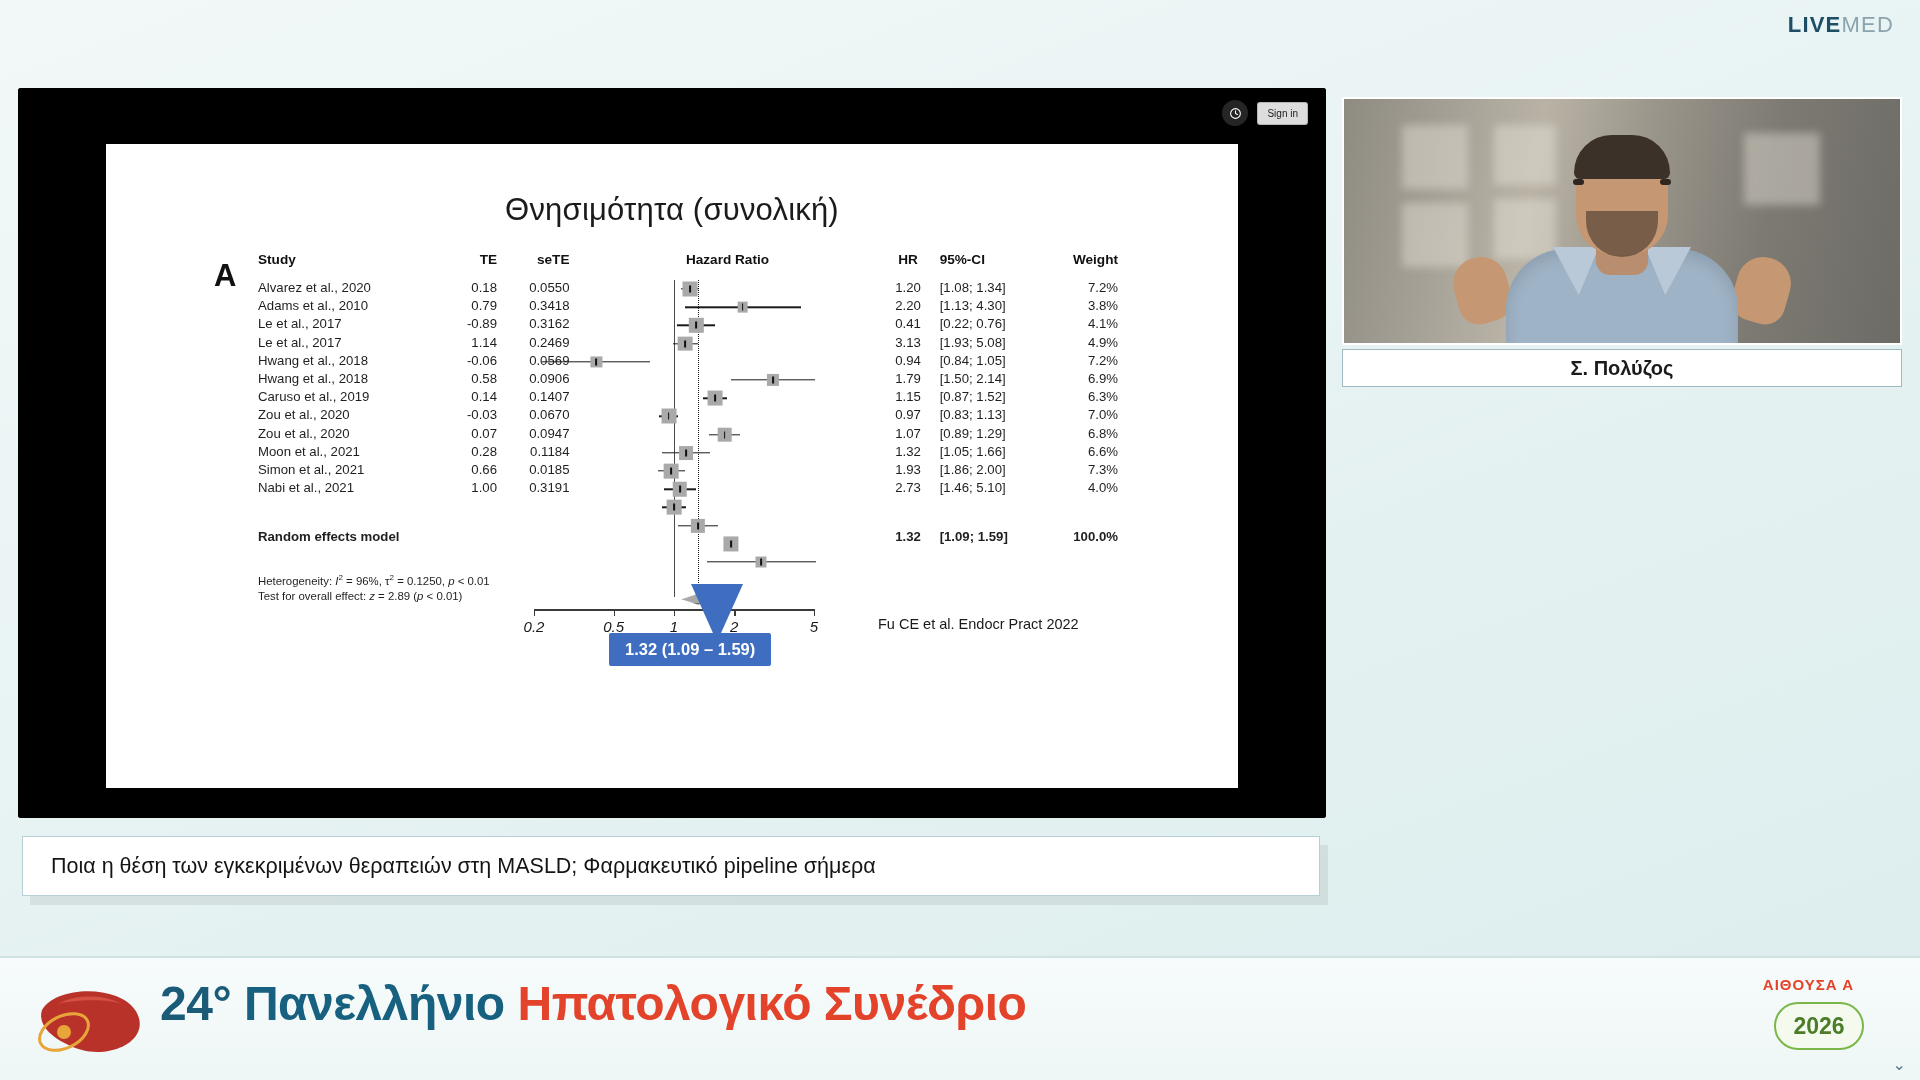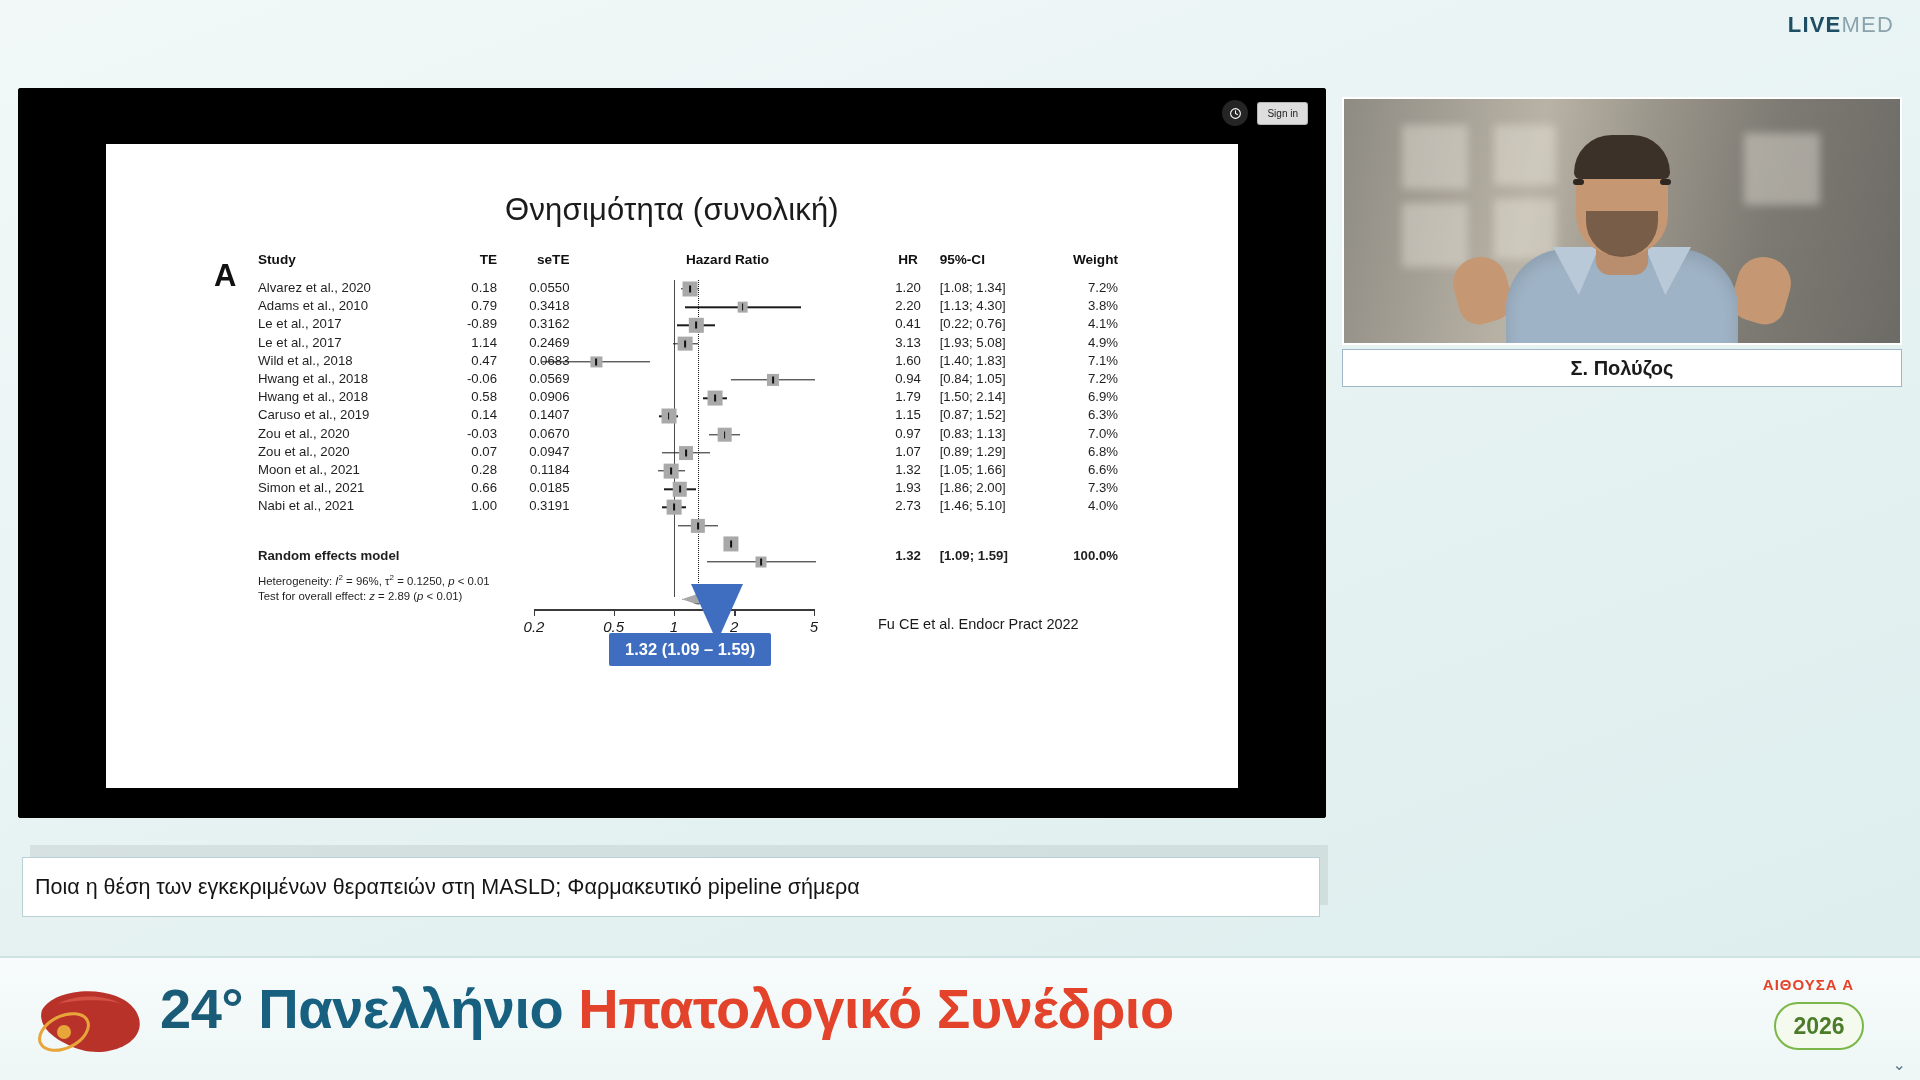--- a/index.html
+++ b/index.html
@@ -266,22 +266,21 @@
     font-size: 20px; font-weight: 700; color: #1b1b1b;
   }
 
   
   .session-bar {
     position: absolute; left: 22px; top: 836px;
     width: 1298px; height: 60px;
     background: #ffffff;
     border: 1.5px solid #b9cfd6;
     display: flex; align-items: center;
-    padding-left: 12px;
-    margin-top: 21px;
+    padding-left: 28px;
   }
   .session-bar .txt {
     font-size: 21.5px; color: #141414; white-space: nowrap;
   }
   .session-bar-shadow {
     position: absolute; left: 30px; top: 845px;
     width: 1298px; height: 60px;
     background: rgba(0,0,0,.07);
     z-index: -1;
   }
@@ -290,21 +289,21 @@
   .banner {
     position: absolute; left: 0; bottom: 0; width: 1920px; height: 124px;
     background: linear-gradient(180deg, #f7fbfb 0%, #eef7f6 100%);
     border-top: 2px solid #cfe3e2;
   }
   .liver-logo {
     position: absolute; left: 34px; top: 22px; width: 116px; height: 84px;
   }
   .banner-title {
     position: absolute; left: 160px; top: 18px;
-    font-size: 56px; font-weight: 700; white-space: nowrap;
+    font-size: 48px; font-weight: 700; white-space: nowrap;
     letter-spacing: -.5px;
   }
   .banner-title .num { color: #1a5b78; }
   .banner-title .t1 { color: #17607f; }
   .banner-title .t2 { color: #e3432a; }
   .hall {
     position: absolute; right: 66px; top: 18px;
     font-size: 15px; font-weight: 700; color: #e3432a; letter-spacing: 1px;
   }
   .year-badge {
@@ -392,29 +391,20 @@
               <td class="c-wt">4.1%</td>
             </tr>
             <tr>
               <td class="c-study">Le et al., 2017</td>
               <td class="c-te">1.14</td>
               <td class="c-sete">0.2469</td>
               <td class="c-plot"></td>
               <td class="c-hr">3.13</td>
               <td class="c-ci">[1.93; 5.08]</td>
               <td class="c-wt">4.9%</td>
-            </tr>
-            <tr>
-              <td class="c-study">Wild et al., 2018</td>
-              <td class="c-te">0.47</td>
-              <td class="c-sete">0.0683</td>
-              <td class="c-plot"></td>
-              <td class="c-hr">1.60</td>
-              <td class="c-ci">[1.40; 1.83]</td>
-              <td class="c-wt">7.1%</td>
             </tr>
             <tr>
               <td class="c-study">Hwang et al., 2018</td>
               <td class="c-te">-0.06</td>
               <td class="c-sete">0.0569</td>
               <td class="c-plot"></td>
               <td class="c-hr">0.94</td>
               <td class="c-ci">[0.84; 1.05]</td>
               <td class="c-wt">7.2%</td>
             </tr>

